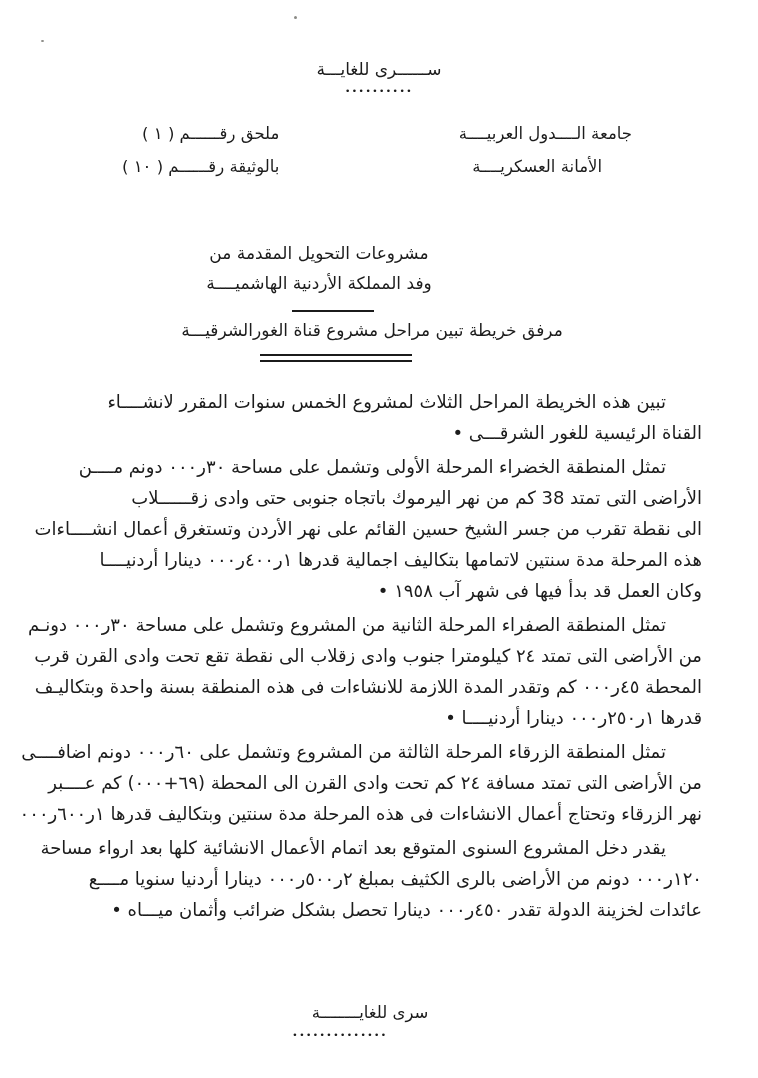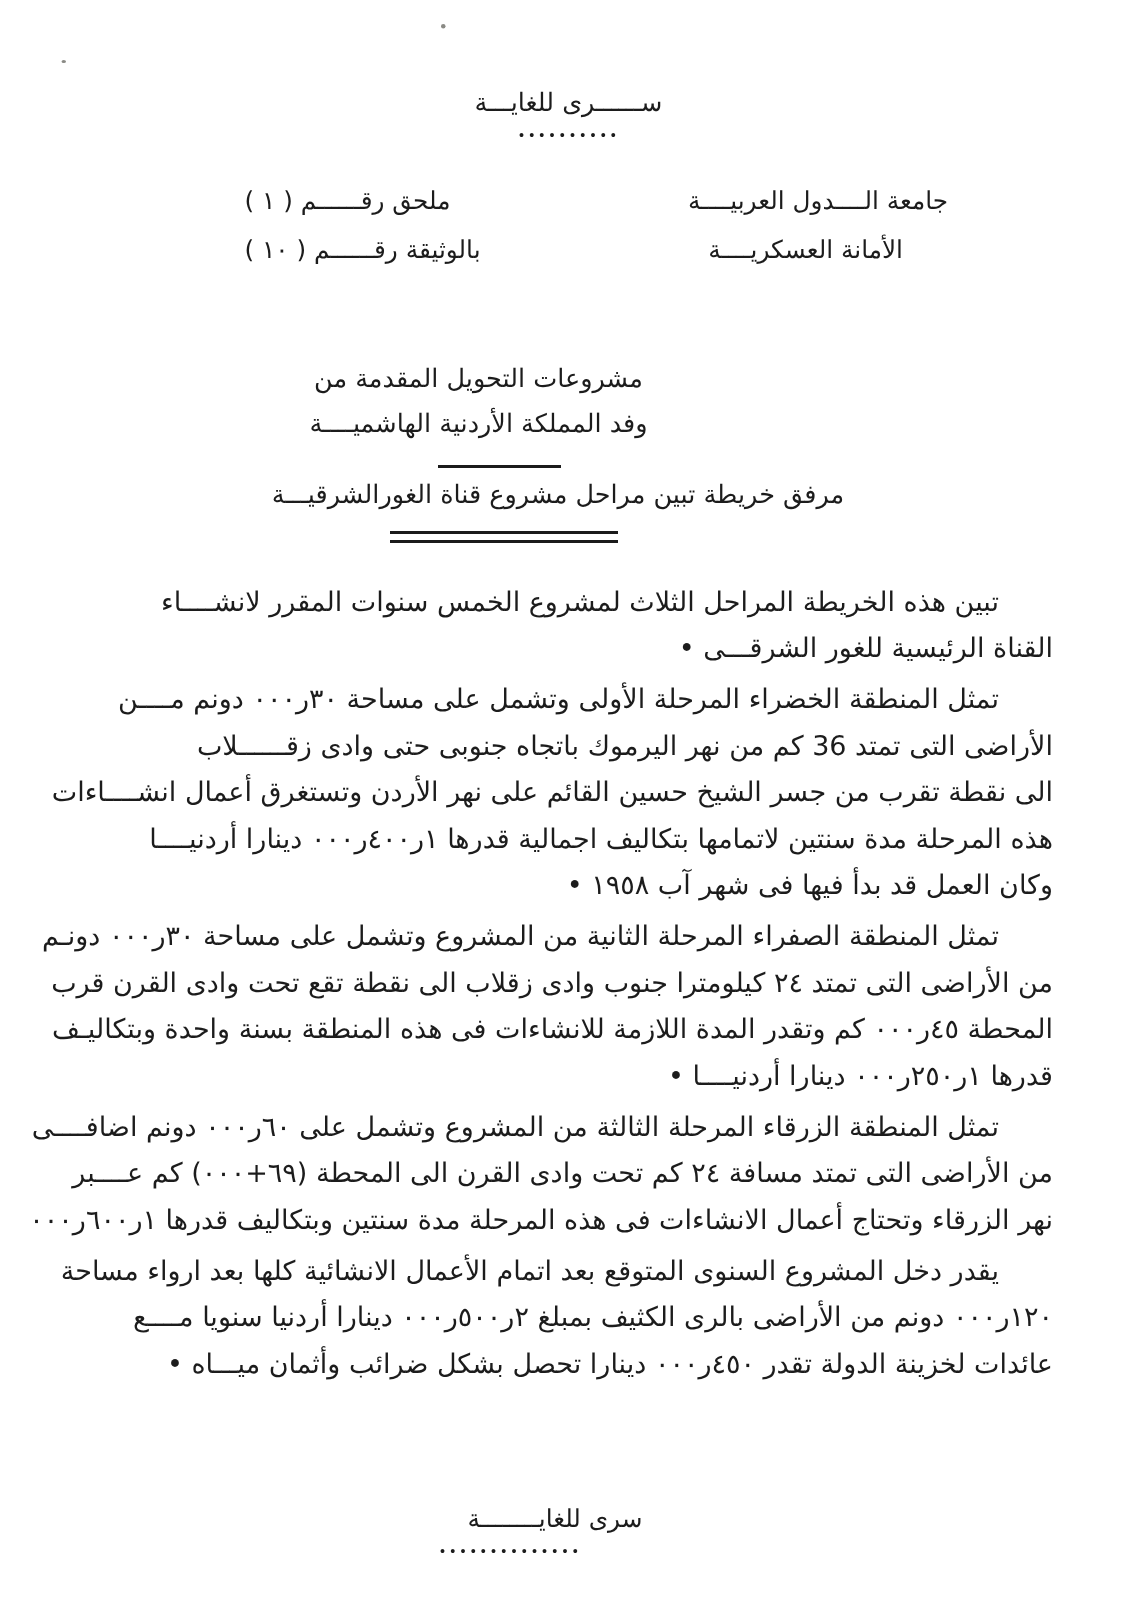--- a/index.html
+++ b/index.html
@@ -20,21 +20,21 @@
   .cls-top{position:absolute;top:56px;left:0;right:0;text-align:center;font-size:17px;line-height:26px;}
   .dots{font-size:9px;letter-spacing:1.5px;line-height:9px;margin-top:5px;color:#1c1c1c;}
 
   .header-row{
     position:absolute;top:117px;right:126px;left:122px;
     display:flex;justify-content:space-between;
     font-size:16.5px;line-height:33px;
   }
   .org{}
   .org-l2{margin-right:30px;}
-  .annex{text-align:left;margin-left:41px;}
+  .annex{text-align:right;}
 
   .title-block{
     position:absolute;top:238px;left:0;right:0;
     text-align:center;font-size:17px;line-height:30px;
     transform:translateX(-60px);
   }
   .title-rule{
     width:82px;height:0;border-top:2.5px solid #1b1b1b;
     margin:12px auto 0;transform:translateX(14px);
   }
@@ -97,21 +97,21 @@
 
   <div class="body-text">
 
     <div class="para">
       <div class="line indent">تبين هذه الخريطة  المراحل  الثلاث لمشروع الخمس سنوات المقرر لانشــــاء</div>
       <div class="line">القناة الرئيسية للغور الشرقـــى •</div>
     </div>
 
     <div class="para">
       <div class="line indent">تمثل  المنطقة الخضراء المرحلة الأولى  وتشمل على مساحة ٣٠ر٠٠٠ دونم مــــن</div>
-      <div class="line">الأراضى التى تمتد  36  كم من نهر اليرموك  باتجاه جنوبى  حتى وادى زقــــــلاب</div>
+      <div class="line">الأراضى التى تمتد  38  كم من نهر اليرموك  باتجاه جنوبى  حتى وادى زقــــــلاب</div>
       <div class="line">الى نقطة تقرب من جسر الشيخ  حسين القائم على نهر الأردن وتستغرق أعمال انشــــاءات</div>
       <div class="line">هذه المرحلة مدة سنتين لاتمامها بتكاليف اجمالية قدرها ١ر٤٠٠ر٠٠٠  دينارا  أردنيــــا</div>
       <div class="line">وكان العمل قد بدأ فيها فى  شهر آب  ١٩٥٨ •</div>
     </div>
 
     <div class="para">
       <div class="line indent">تمثل المنطقة الصفراء المرحلة الثانية من المشروع وتشمل على  مساحة ٣٠ر٠٠٠ دونـم</div>
       <div class="line">من الأراضى التى تمتد  ٢٤  كيلومترا  جنوب وادى زقلاب الى  نقطة تقع تحت وادى القرن قرب</div>
       <div class="line">المحطة  ٤٥ر٠٠٠  كم  وتقدر المدة اللازمة للانشاءات فى هذه المنطقة بسنة واحدة وبتكاليـف</div>
       <div class="line">قدرها ١ر٢٥٠ر٠٠٠  دينارا أردنيــــا  •</div>

